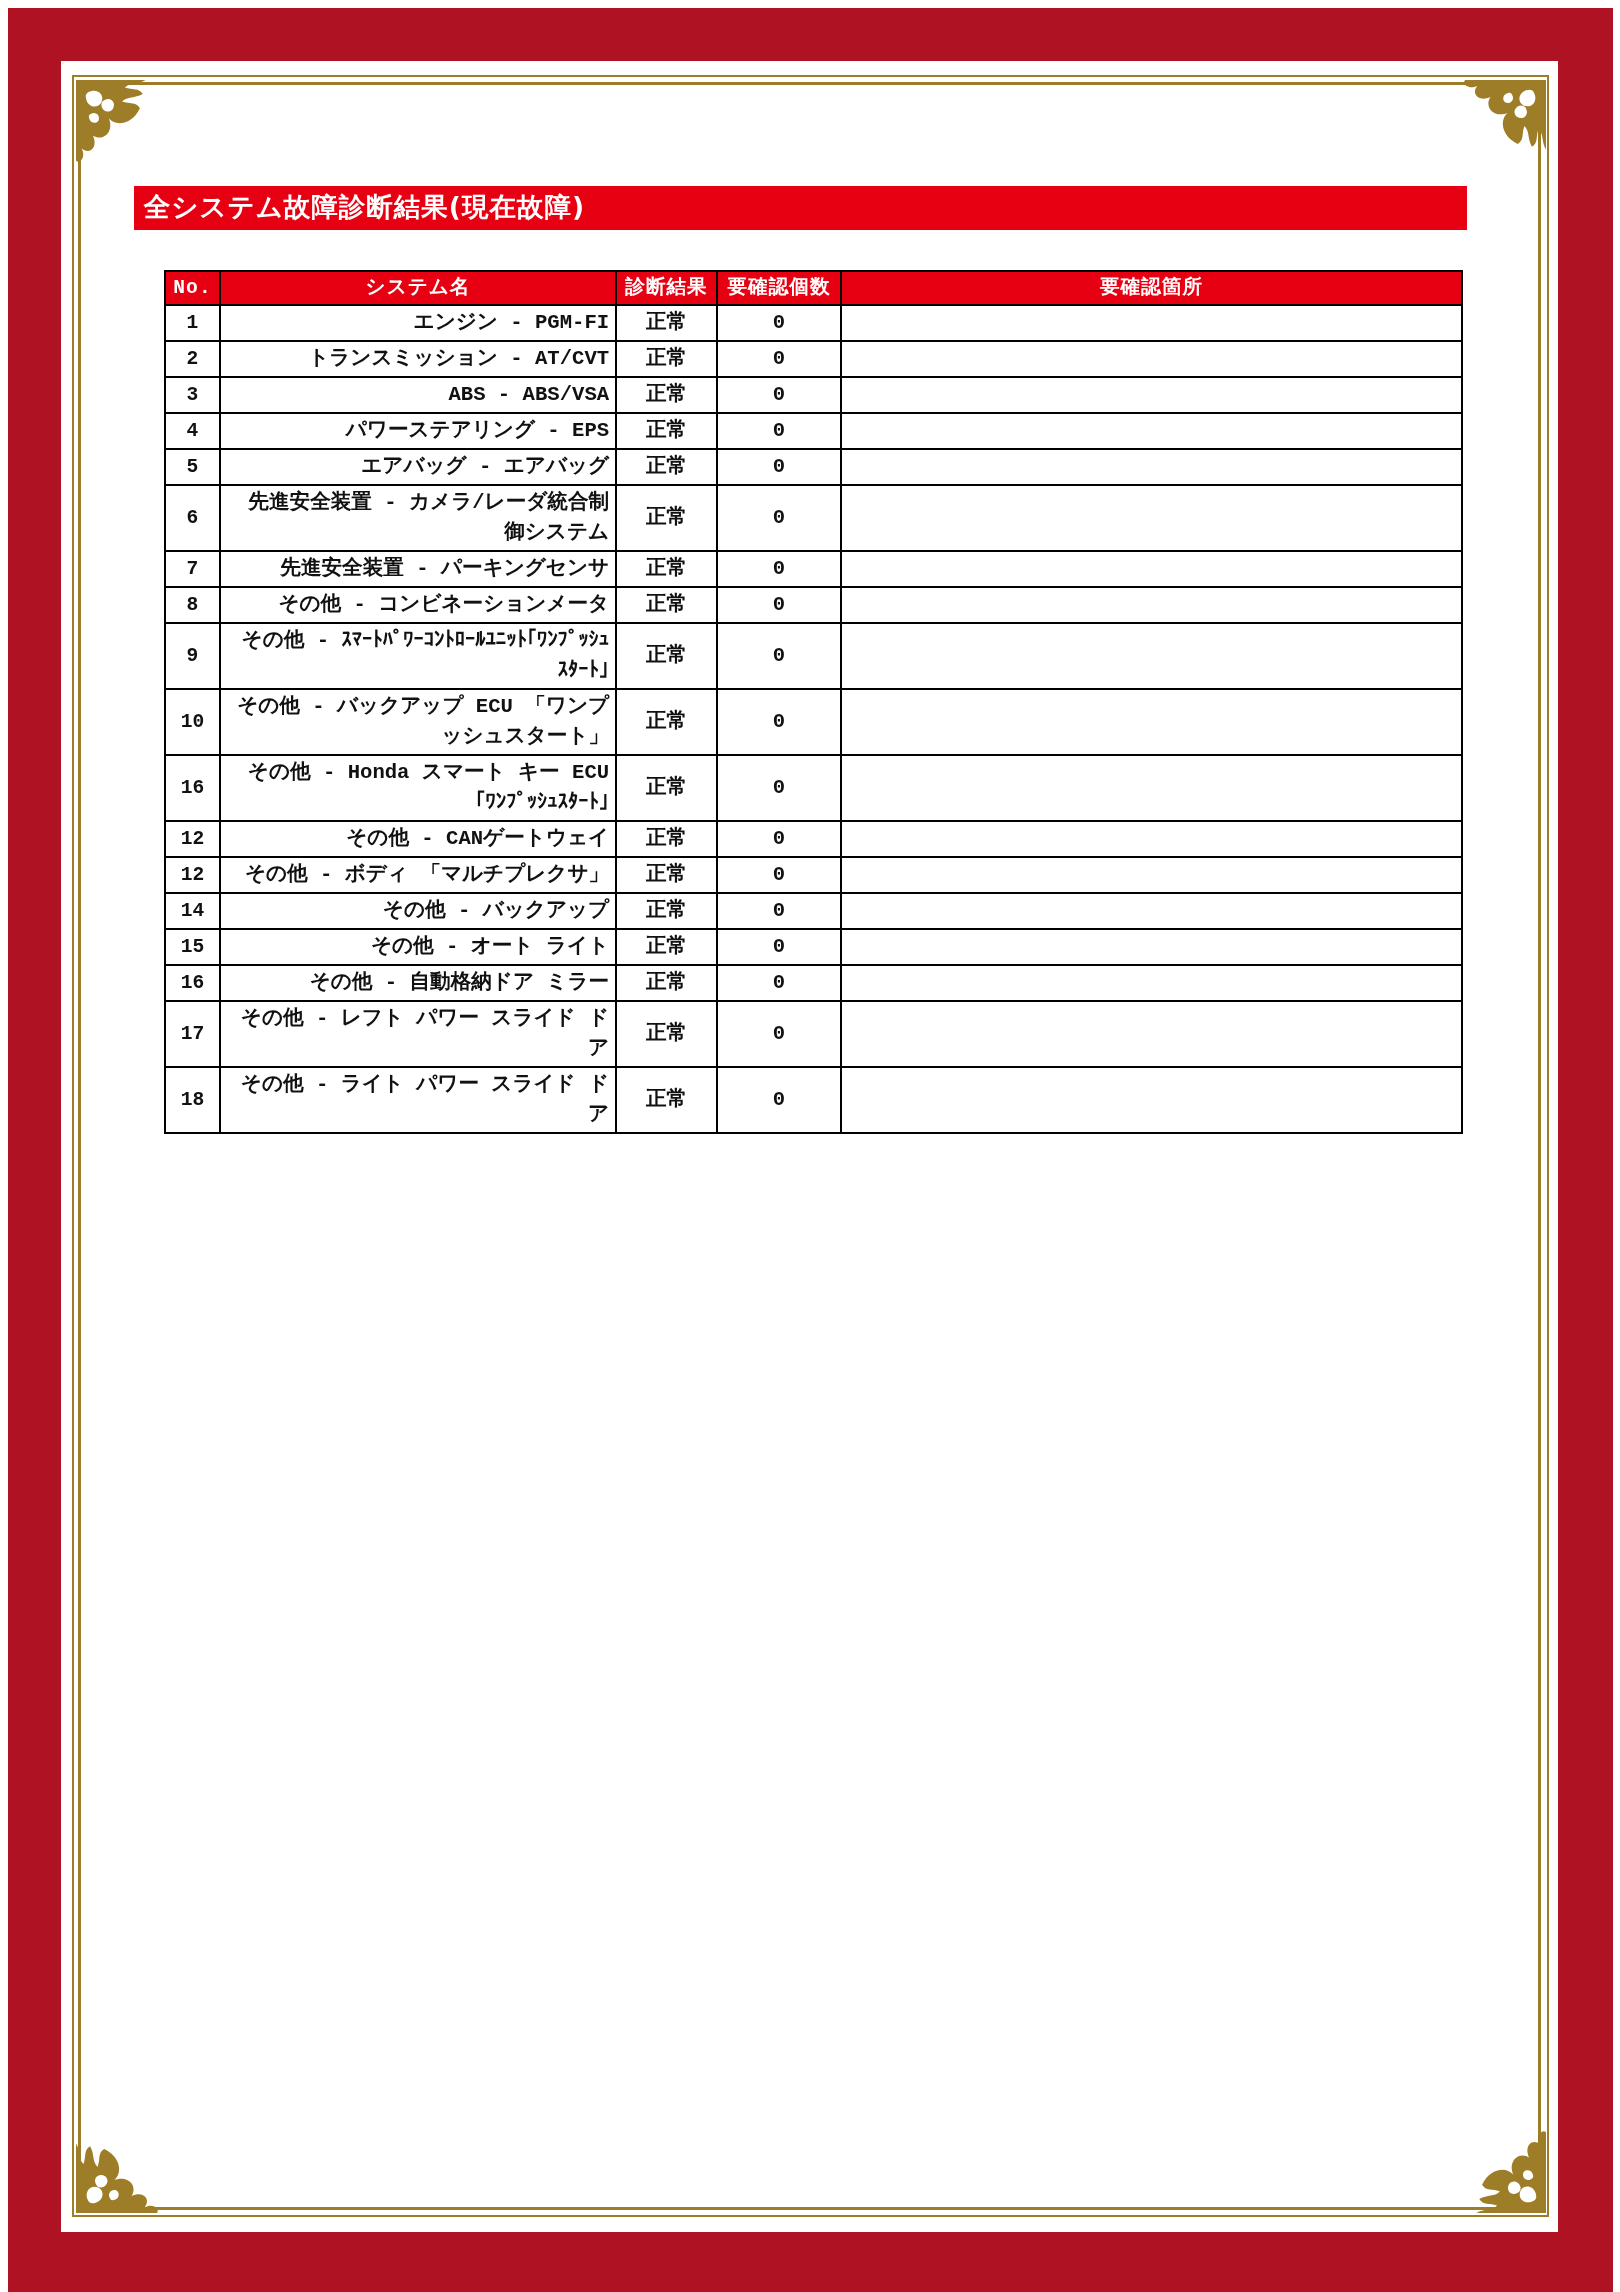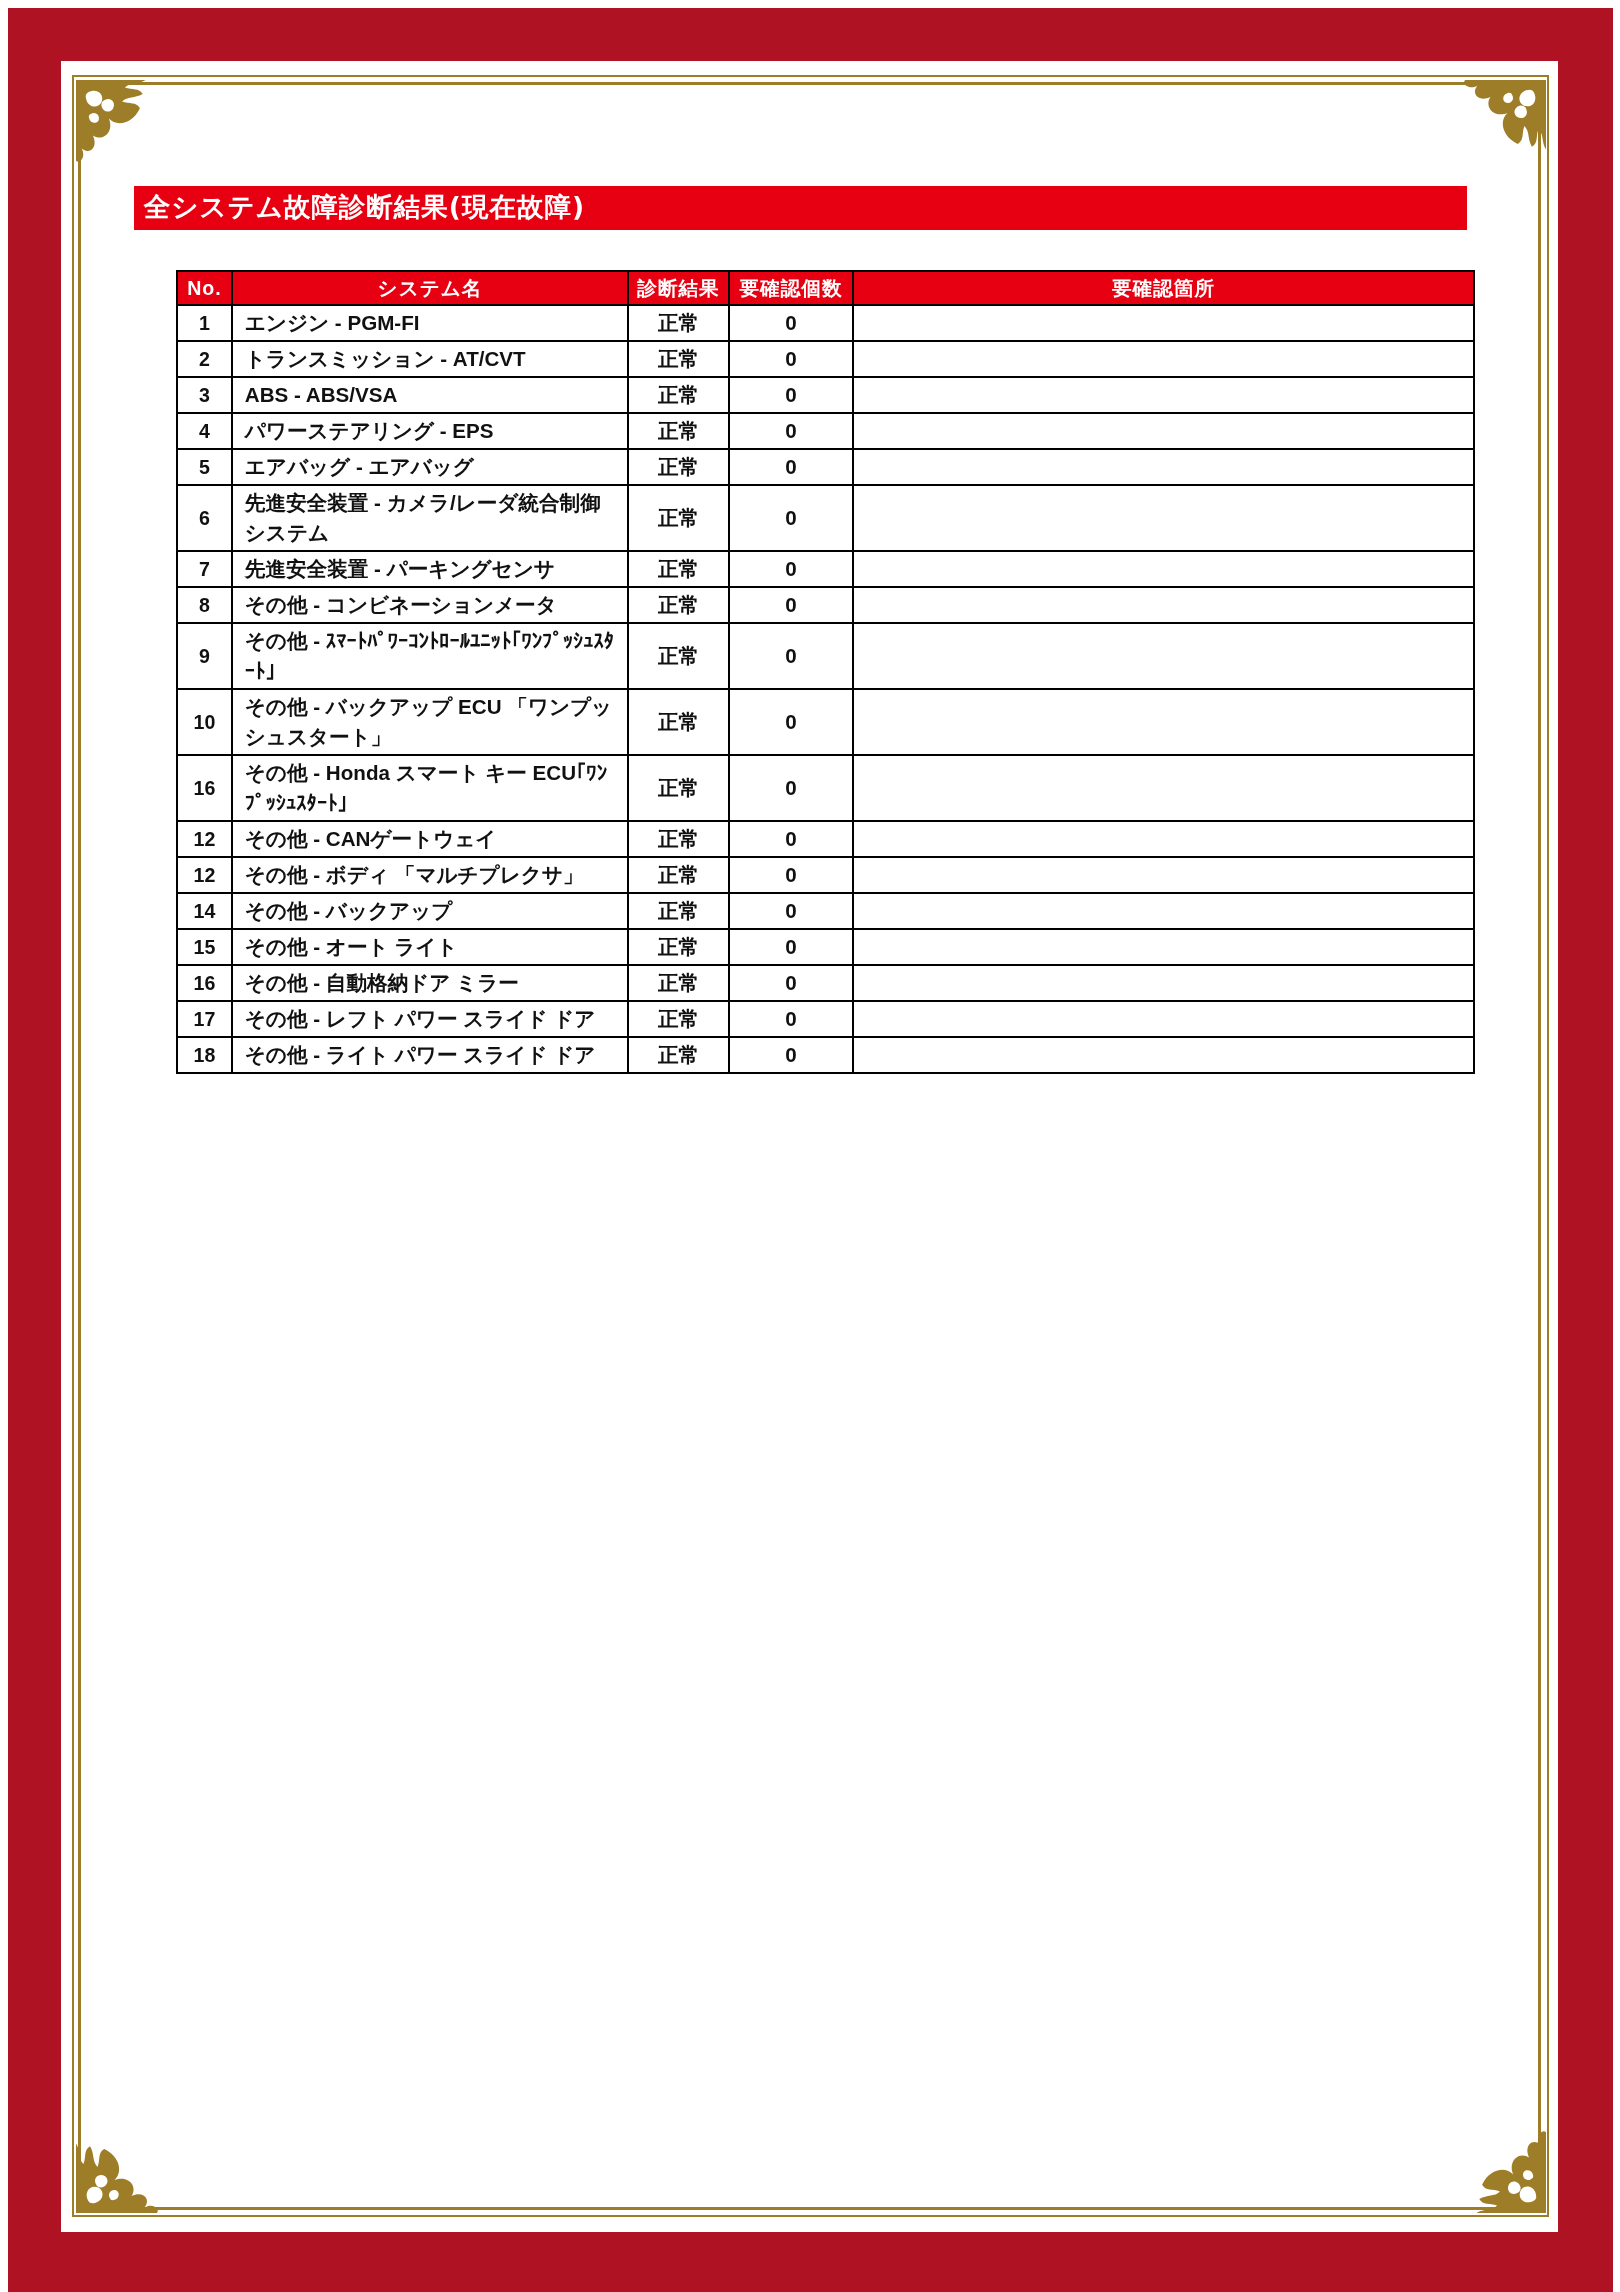--- a/index.html
+++ b/index.html
@@ -59,25 +59,25 @@
     font-weight:bold;
     line-height:42px;
     padding-left:9.8px;
     letter-spacing:1px;
     white-space:nowrap;
   }
 
   
   .diag-table{
     position:absolute;
-    left:176px;top:270px;
+    left:164px;top:270px;
     width:1298px;
     border-collapse:collapse;
     table-layout:fixed;
-    font-family:Liberation Sans, sans-serif;
+    font-family:Liberation Mono, monospace;
     padding-left:15px;
   }
   .diag-table col.c-no{width:55px;}
   .diag-table col.c-system{width:396px;}
   .diag-table col.c-result{width:101px;}
   .diag-table col.c-count{width:124px;}
   .diag-table col.c-location{width:621px;}
 
   .diag-table th,.diag-table td{
     border:2px solid #000000;
@@ -100,21 +100,21 @@
     font-weight:600;
     line-height:30px;
     vertical-align:middle;
   }
   .diag-table tbody td.col-no{
     text-align:center;
     font-size:19.6px;
     padding:2px 0;
   }
   .diag-table tbody td.col-system{
-    text-align:left;
+    text-align:right;
     padding:2px 5.9px 2px 11.8px;
     word-break:break-all;
   }
   .diag-table tbody td.col-result,
   .diag-table tbody td.col-count{
     text-align:center;
     padding:2px 0;
   }
   .diag-table tbody td.col-location{
     padding:2px 7.8px;

